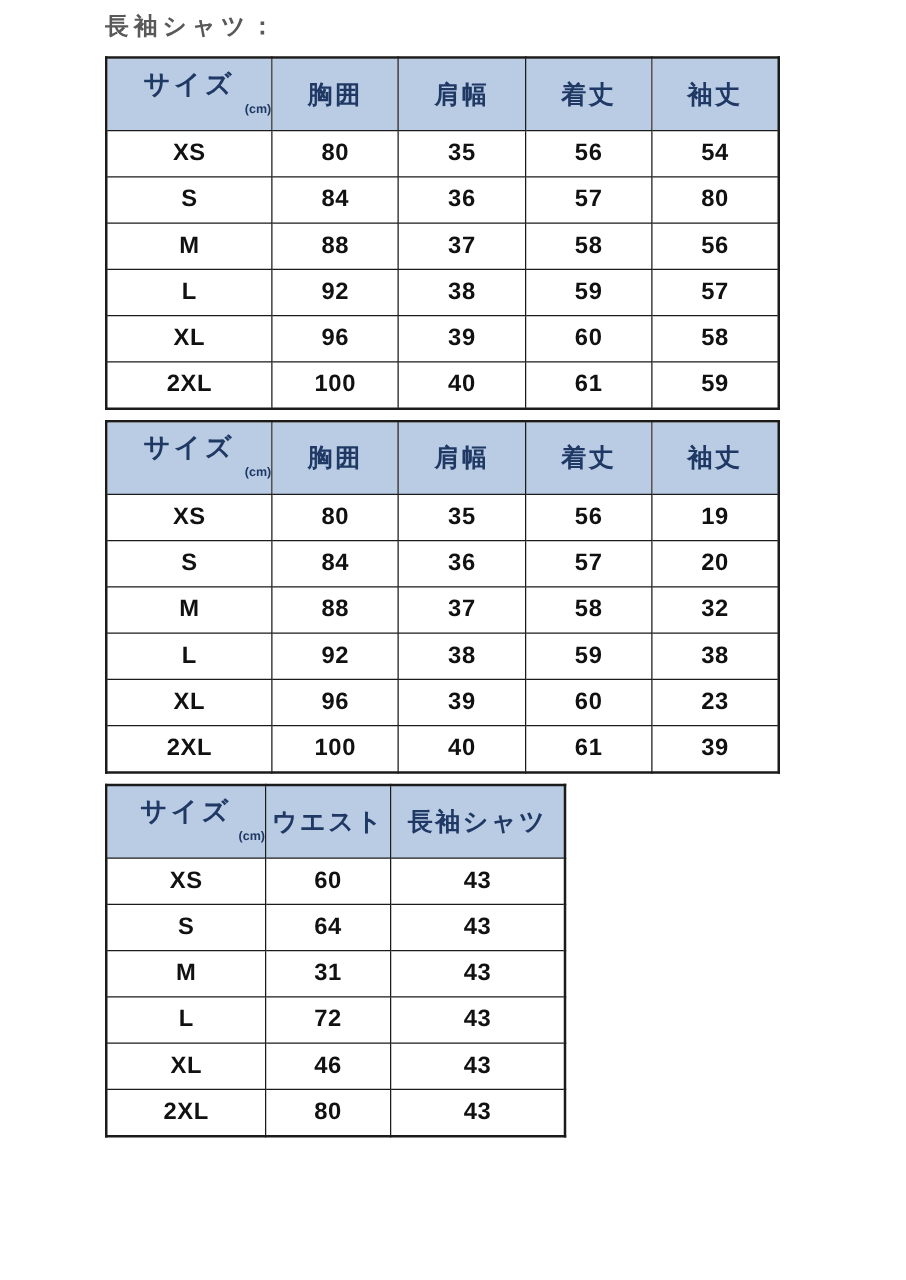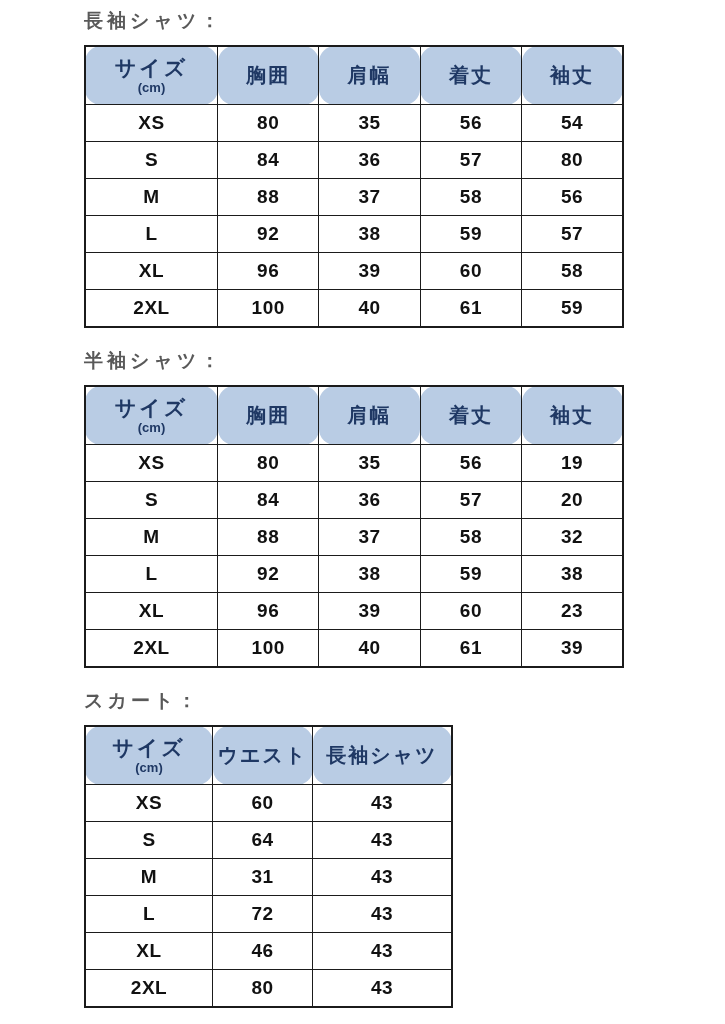--- a/index.html
+++ b/index.html
@@ -10,21 +10,21 @@
   }
   .page {
     position: relative;
     width: 725px;
     height: 1024px;
     background: #ffffff;
     overflow: hidden;
     box-sizing: border-box;
     padding: 8px 0 0 84px;
   }
-  .section { margin-bottom: 20px; }
+  .section { margin-bottom: 8px; }
   .section-title {
     margin: 0 0 11px 0;
     font-size: 19px;
     font-weight: bold;
     letter-spacing: 4px;
     color: var(--title-text, #595959);
   }
   table.size-table {
     border-collapse: collapse;
     table-layout: fixed;
@@ -43,24 +43,23 @@
   table.tbl-skirt th:nth-child(1), table.tbl-skirt td:nth-child(1) { width: 126px; }
   table.tbl-skirt th:nth-child(2), table.tbl-skirt td:nth-child(2) { width: 99px; }
   table.tbl-skirt th:nth-child(3), table.tbl-skirt td:nth-child(3) { width: 138px; }
   .size-table thead th {
     background: var(--header-bg, #b9cce4);
     color: var(--header-text, #1f3864);
     font-size: 20px;
     font-weight: bold;
     letter-spacing: 2px;
     height: 57px;
-    border-radius: 16px;
   }
   .sz-main { font-size: 21px; line-height: 24px; letter-spacing: 3px; }
-  .sz-sub  { font-size: 13px; line-height: 15px; font-weight: bold; letter-spacing: 0; }
+  .sz-sub  { font-size: 10px; line-height: 15px; font-weight: bold; letter-spacing: 0; text-align: right; }
   .size-table tbody td {
     height: 36px;
     font-size: 19px;
     font-weight: bold;
     color: var(--value-text, #111111);
     background: #ffffff;
     letter-spacing: 0.5px;
   }
 </style>
 </head>
@@ -124,21 +123,20 @@
             <td>100</td>
             <td>40</td>
             <td>61</td>
             <td>59</td>
           </tr>
         </tbody>
       </table>
   </div>
 
   <div class="section">
-    <h2 class="section-title">半袖シャツ：</h2>
     <table class="size-table tbl-shirt">
         <thead>
           <tr>
             <th>
               <div class="sz-main">サイズ</div>
               <div class="sz-sub">(cm)</div>
             </th>
             <th>胸囲</th>
             <th>肩幅</th>
             <th>着丈</th>
@@ -186,21 +184,20 @@
             <td>100</td>
             <td>40</td>
             <td>61</td>
             <td>39</td>
           </tr>
         </tbody>
       </table>
   </div>
 
   <div class="section">
-    <h2 class="section-title">スカート：</h2>
     <table class="size-table tbl-skirt">
         <thead>
           <tr>
             <th>
               <div class="sz-main">サイズ</div>
               <div class="sz-sub">(cm)</div>
             </th>
             <th>ウエスト</th>
             <th>長袖シャツ</th>
           </tr>

